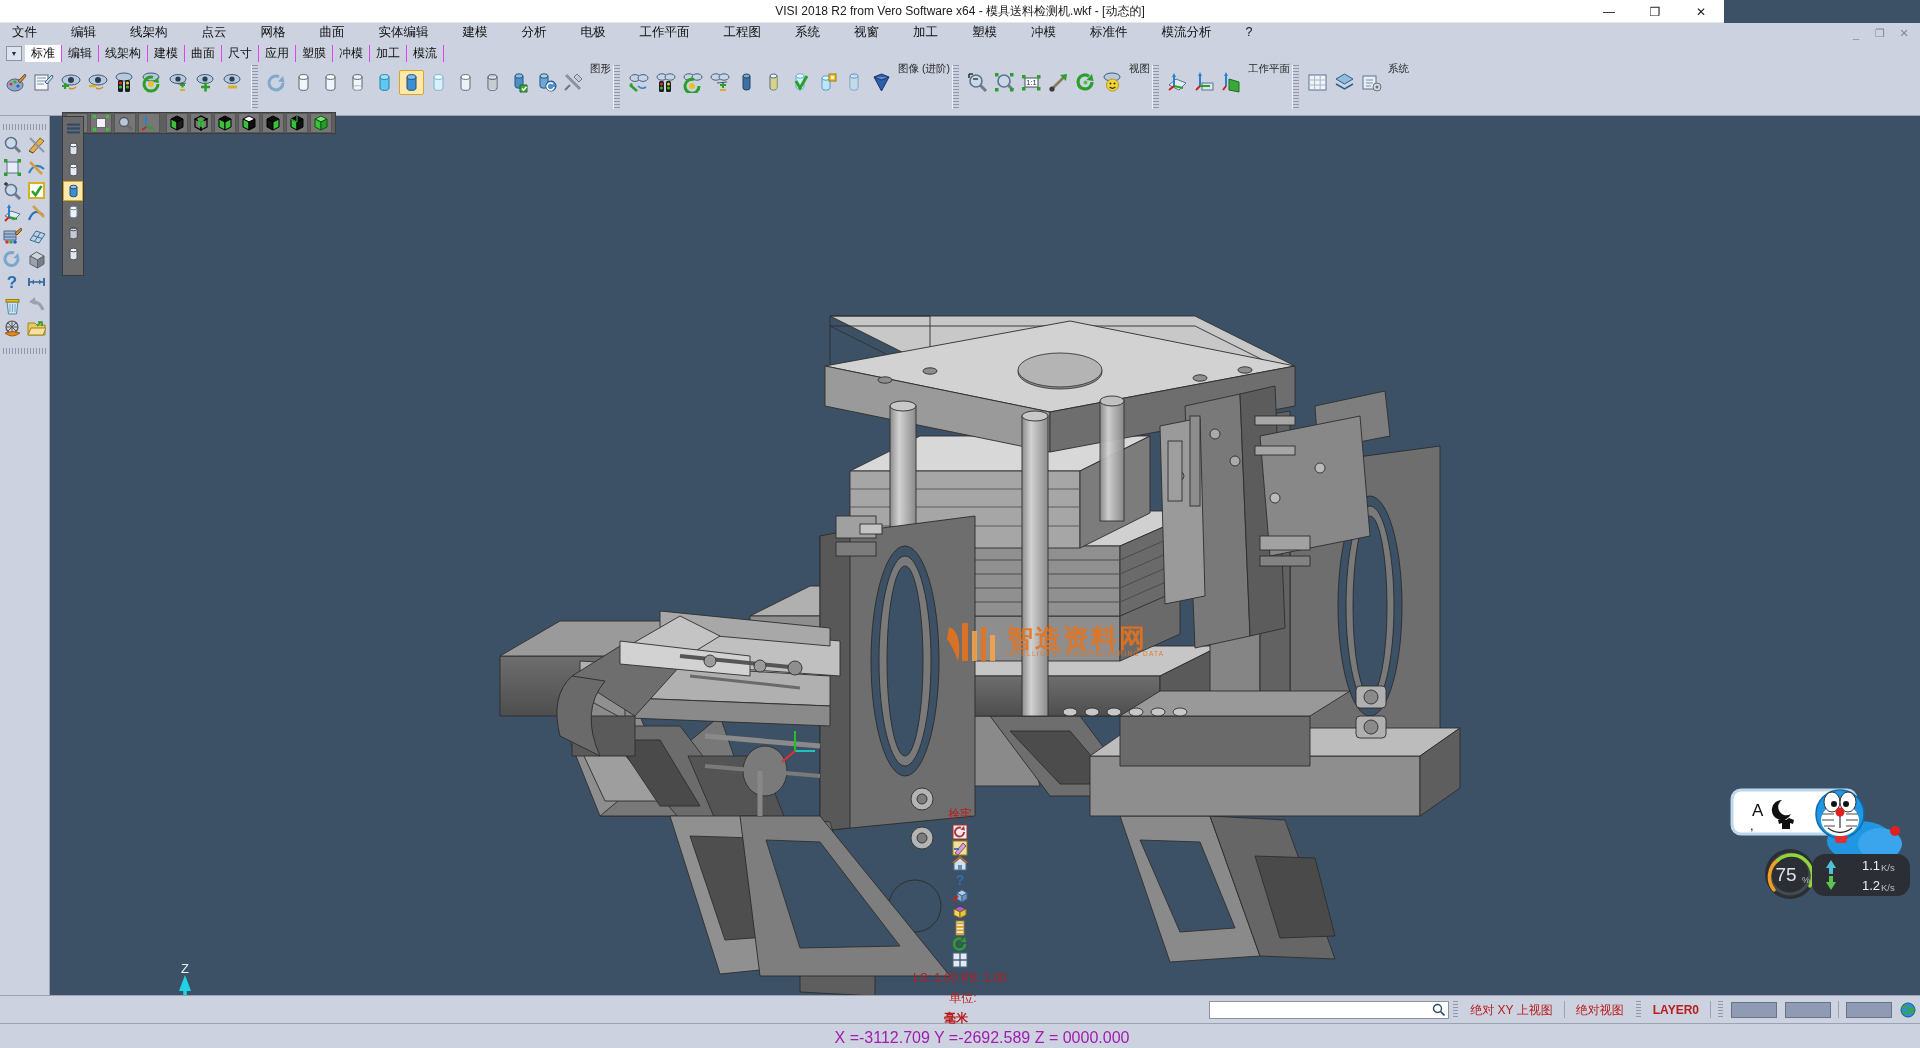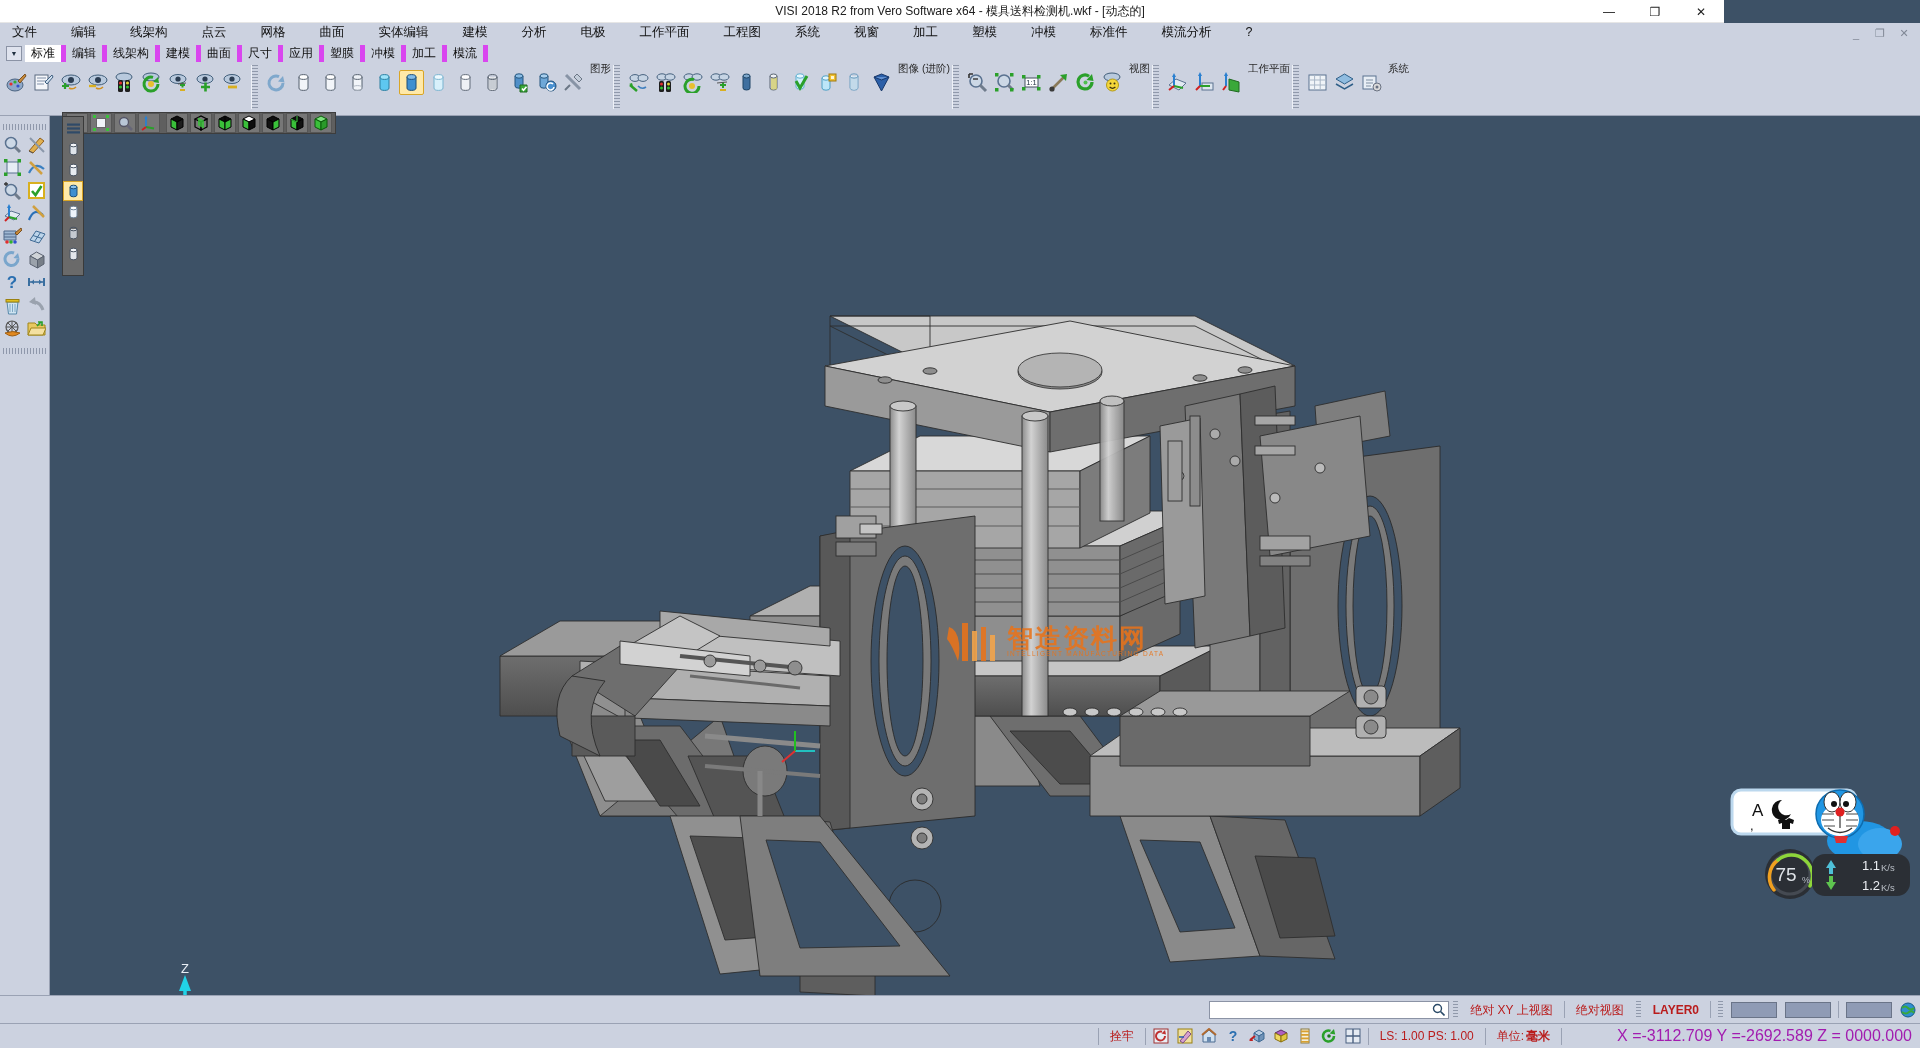--- a/index.html
+++ b/index.html
@@ -52,21 +52,21 @@
     background: #ccd2e0;
     display: flex; align-items: center; padding-left: 6px;
   }
   .tabrow .dd {
     width: 16px; height: 15px; border: 1px solid #8b93a5; background: #dfe3ee;
     display:flex;align-items:center;justify-content:center; font-size:7px; color:#203040;
     margin-right: 3px;
   }
   .tabrow .tab {
     font-size: 12px; color: #101010; padding: 1px 6px; height: 17px;
-    line-height: 15px; border-right: 5px solid #d946ef;
+    line-height: 15px; border-right: 1px solid #d946ef;
     cursor: default; white-space: nowrap;
   }
   .tabrow .tab:first-of-type { border-left: 1px solid #a6adbd; }
   .tabrow .tab.active { background: #ffffff; }
 
   
   .ribbon {
     position: absolute; top: 62px; left: 0; width: 1920px; height: 54px;
     background: #ccd2e0;
     border-bottom: 1px solid #9aa2b4;
@@ -156,21 +156,21 @@
 
   
   .statusbar1 {
     position: absolute; left: 0; bottom: 25px; width: 1920px; height: 28px;
     background: #ccd2e0; border-top: 1px solid #9aa2b4;
     display: flex; align-items: center; justify-content: flex-end;
   }
   .statusbar2 {
     position: absolute; left: 0; bottom: 0; width: 1920px; height: 25px;
     background: #ccd2e0; border-top: 1px solid #9aa2b4;
-    display: flex; align-items: center; justify-content: flex-end;
+    display: flex; align-items: center; justify-content: flex-end; flex-direction: column;
   }
   .sfield {
     font-size: 12px; color: #b91c1c; padding: 0 8px;
     line-height: 20px; white-space: nowrap;
   }
   .sdiv { width: 1px; height: 17px; background: #9aa2b4; margin: 0 3px; }
   .sgrip {
     width: 5px; height: 18px; margin: 0 4px;
     background: repeating-linear-gradient(to bottom,
       #9099ab 0px, #9099ab 1px, transparent 1px, transparent 3px);

